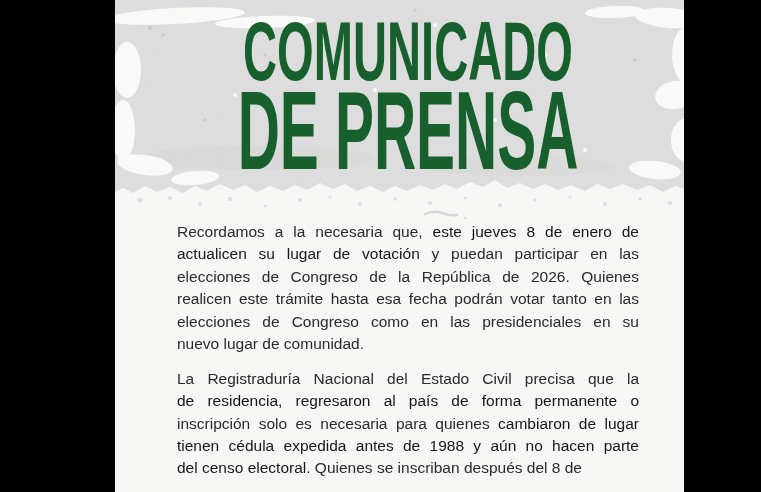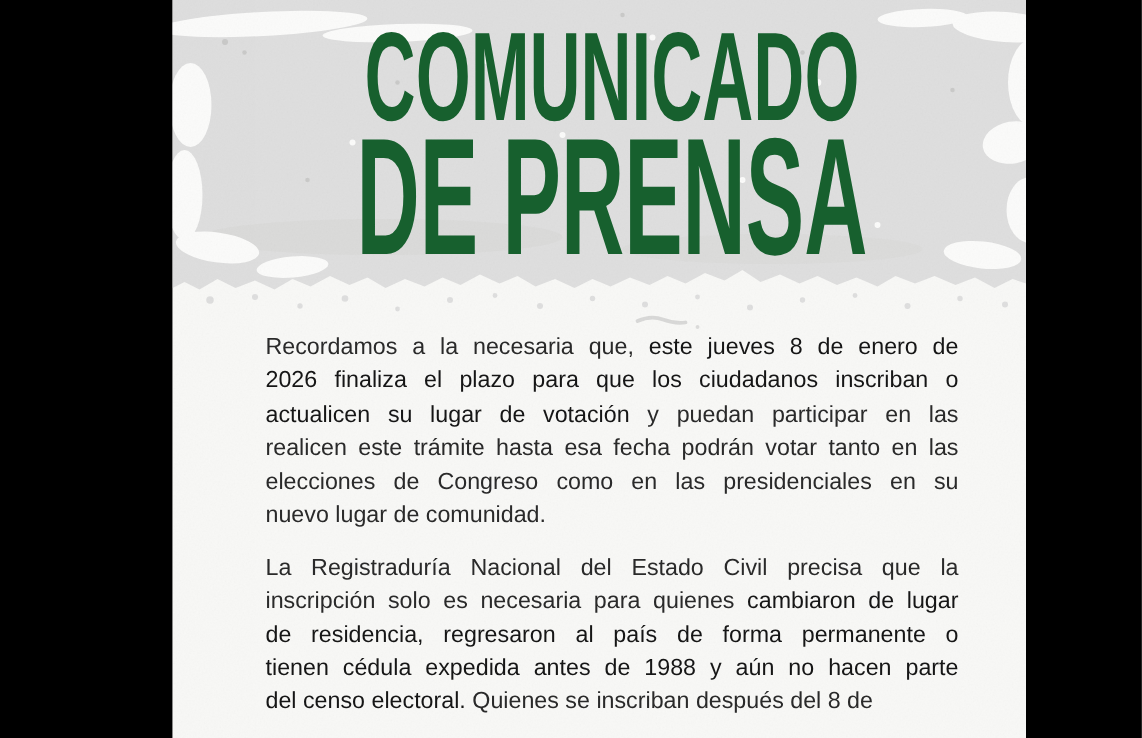--- a/index.html
+++ b/index.html
@@ -146,30 +146,30 @@
     </svg>
 
     <h1 class="title">
       <span class="title-line l1">COMUNICADO</span>
       <span class="title-line l2">DE PRENSA</span>
     </h1>
 
     <div class="press-body" id="body-root">
         <div class="paragraph">
           <div class="pline"><span class="seg">Recordamos a la necesaria que, </span><span class="seg bold">este jueves 8 de enero de</span></div>
-          <div class="pline"><span class="seg bold">2026 finaliza el plazo para que los ciudadanos inscriban o</span></div>
           <div class="pline"><span class="seg bold">actualicen su lugar de votación</span><span class="seg"> y puedan participar en las</span></div>
+          <div class="pline"><span class="seg">elecciones de Congreso de la República de 2026. Quienes</span></div>
           <div class="pline"><span class="seg">realicen este trámite hasta esa fecha podrán votar tanto en las</span></div>
           <div class="pline"><span class="seg">elecciones de Congreso como en las presidenciales en su</span></div>
           <div class="pline last"><span class="seg">nuevo lugar de comunidad.</span></div>
         </div>
         <div class="paragraph">
           <div class="pline"><span class="seg">La Registraduría Nacional del Estado Civil precisa que la</span></div>
+          <div class="pline"><span class="seg bold">de residencia, regresaron al país de forma permanente o</span></div>
           <div class="pline"><span class="seg">inscripción solo es necesaria para quienes </span><span class="seg bold">cambiaron de lugar</span></div>
-          <div class="pline"><span class="seg bold">de residencia, regresaron al país de forma permanente o</span></div>
           <div class="pline"><span class="seg bold">tienen cédula expedida antes de 1988 y aún no hacen parte</span></div>
           <div class="pline last"><span class="seg bold">del censo electoral.</span><span class="seg"> Quienes se inscriban después del 8 de</span></div>
         </div>
       </div>
   </div>
 
   <div class="letterbox right"></div>
 </div>
 
 </body></html>

